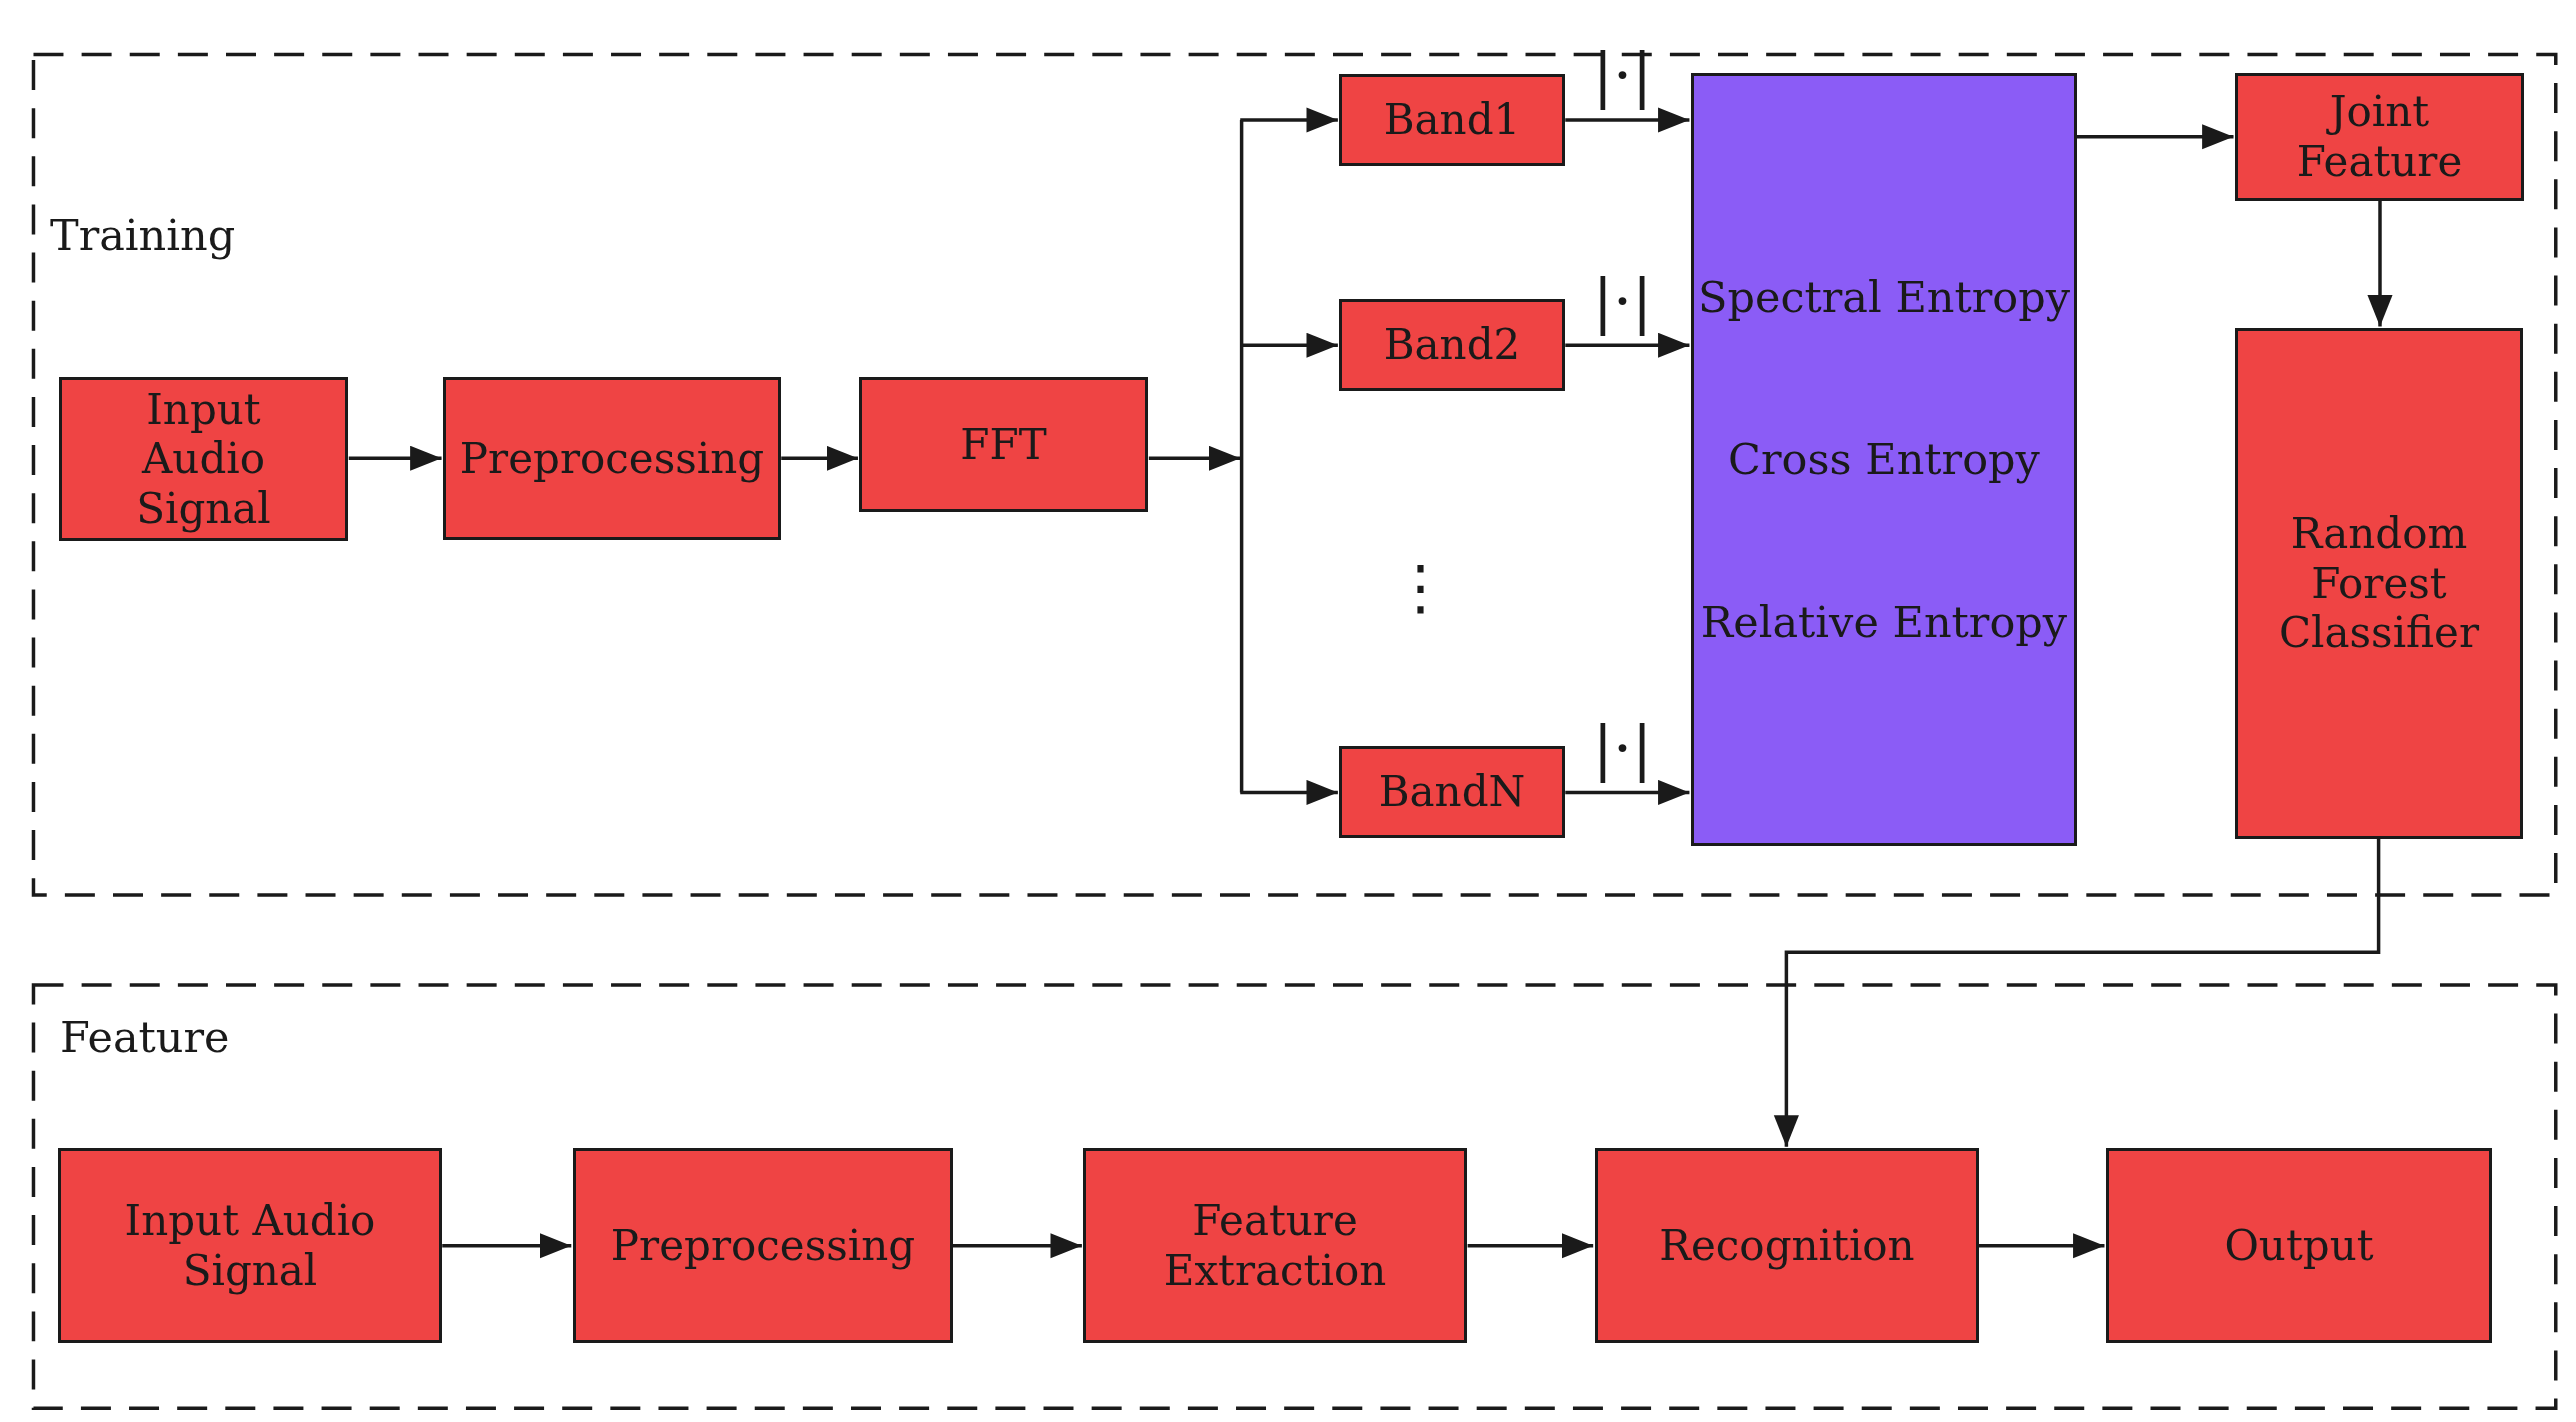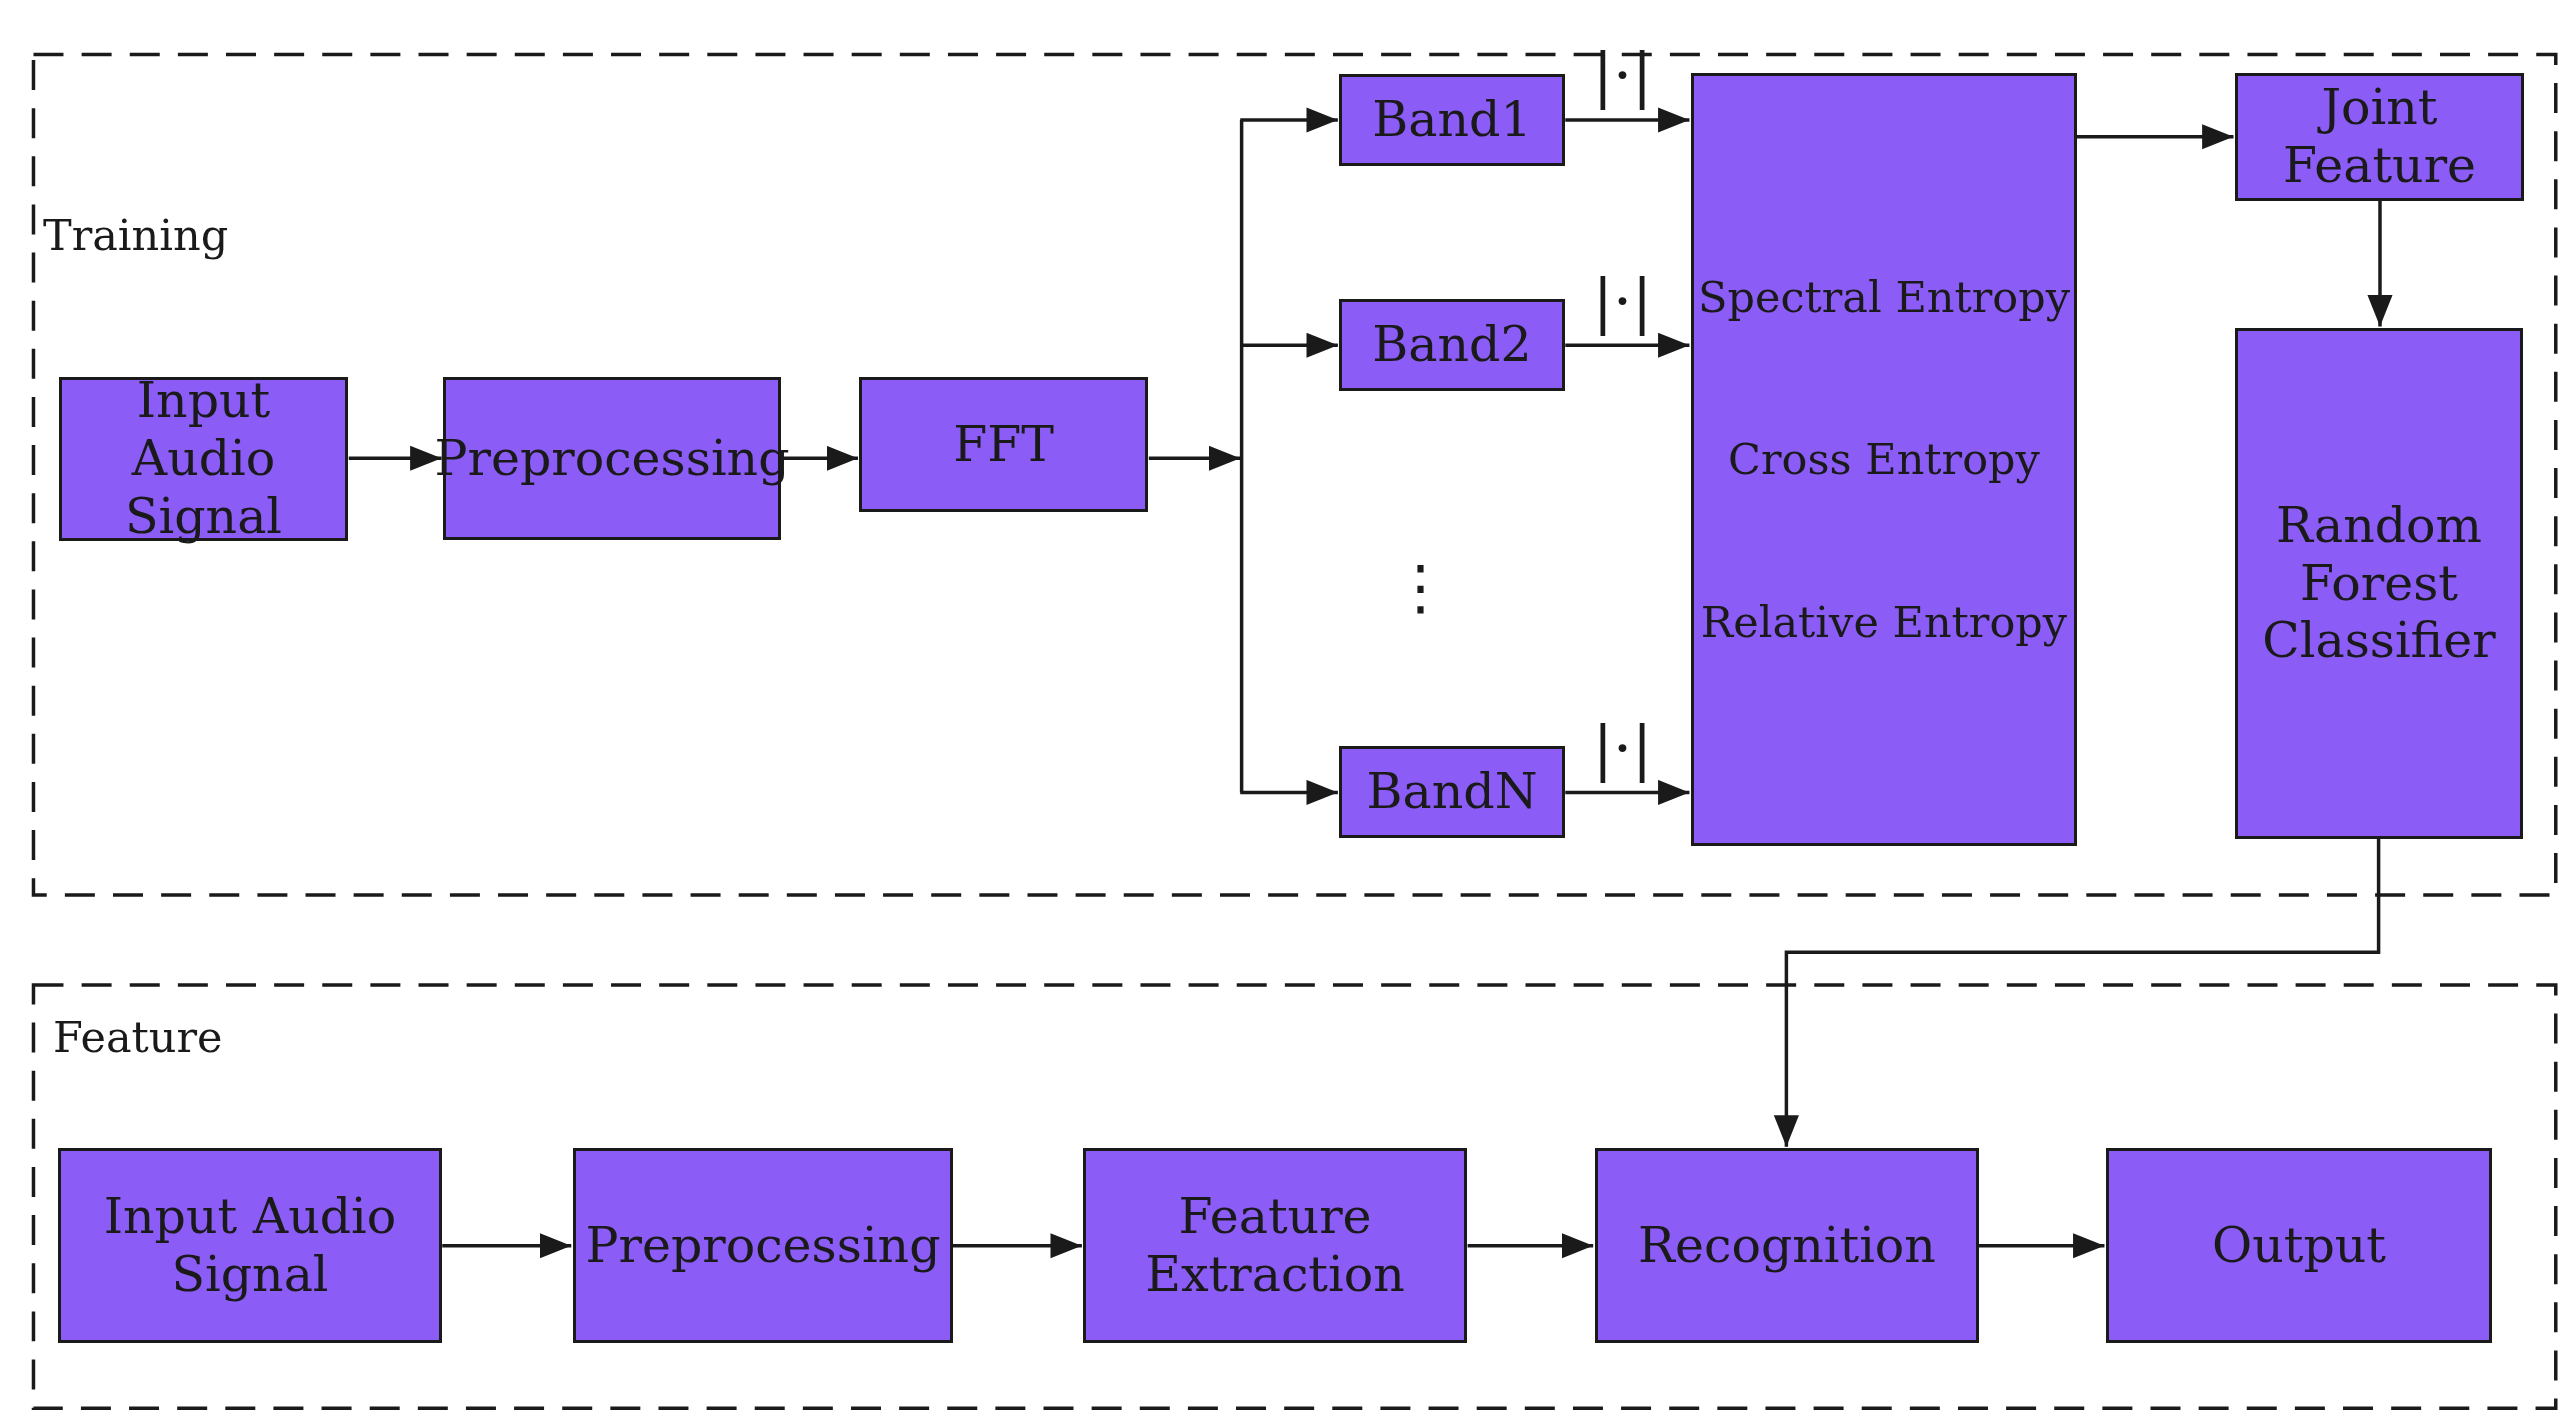--- a/index.html
+++ b/index.html
@@ -4,33 +4,33 @@
 <title>Diagram</title>
 <style>
   html,body{margin:0;padding:0;background:#ffffff;}
   #canvas{
     position:relative;width:2576px;height:1423px;background:#ffffff;
     font-family:"DejaVu Serif","Liberation Serif",serif;color:#1a1a1a;overflow:hidden;
   }
   #connector-layer{position:absolute;left:0;top:0;z-index:0;}
   .box{
     position:absolute;z-index:1;box-sizing:border-box;
-    border:3.5px solid #1a1a1a;background:#8b5cf6;
+    border:3.5px solid #1a1a1a;background:#ef4444;
     display:flex;align-items:center;justify-content:center;
     text-align:center;white-space:pre-line;
-    font-size:49px;line-height:1.18;
+    font-size:42px;line-height:1.18;
   }
   .entropy-box{
     position:absolute;z-index:1;box-sizing:border-box;
     border:3.5px solid #1a1a1a;background:#8b5cf6;
     display:flex;flex-direction:column;align-items:center;justify-content:center;
     gap:110px;text-align:center;font-size:43px;line-height:1.22;
   }
   .section-label{
-    position:absolute;z-index:1;font-size:43px;line-height:1.1;white-space:nowrap;
+    position:absolute;z-index:1;font-size:43px;line-height:1.1;white-space:nowrap;margin-left:7px;
   }
   .mag{
     position:absolute;z-index:1;width:91px;text-align:center;
     font-size:60px;line-height:70px;font-family:"DejaVu Serif","Liberation Serif",serif;
   }
   .vdots{
     position:absolute;z-index:1;width:91px;text-align:center;
     font-size:60px;line-height:73px;
   }
 </style>

